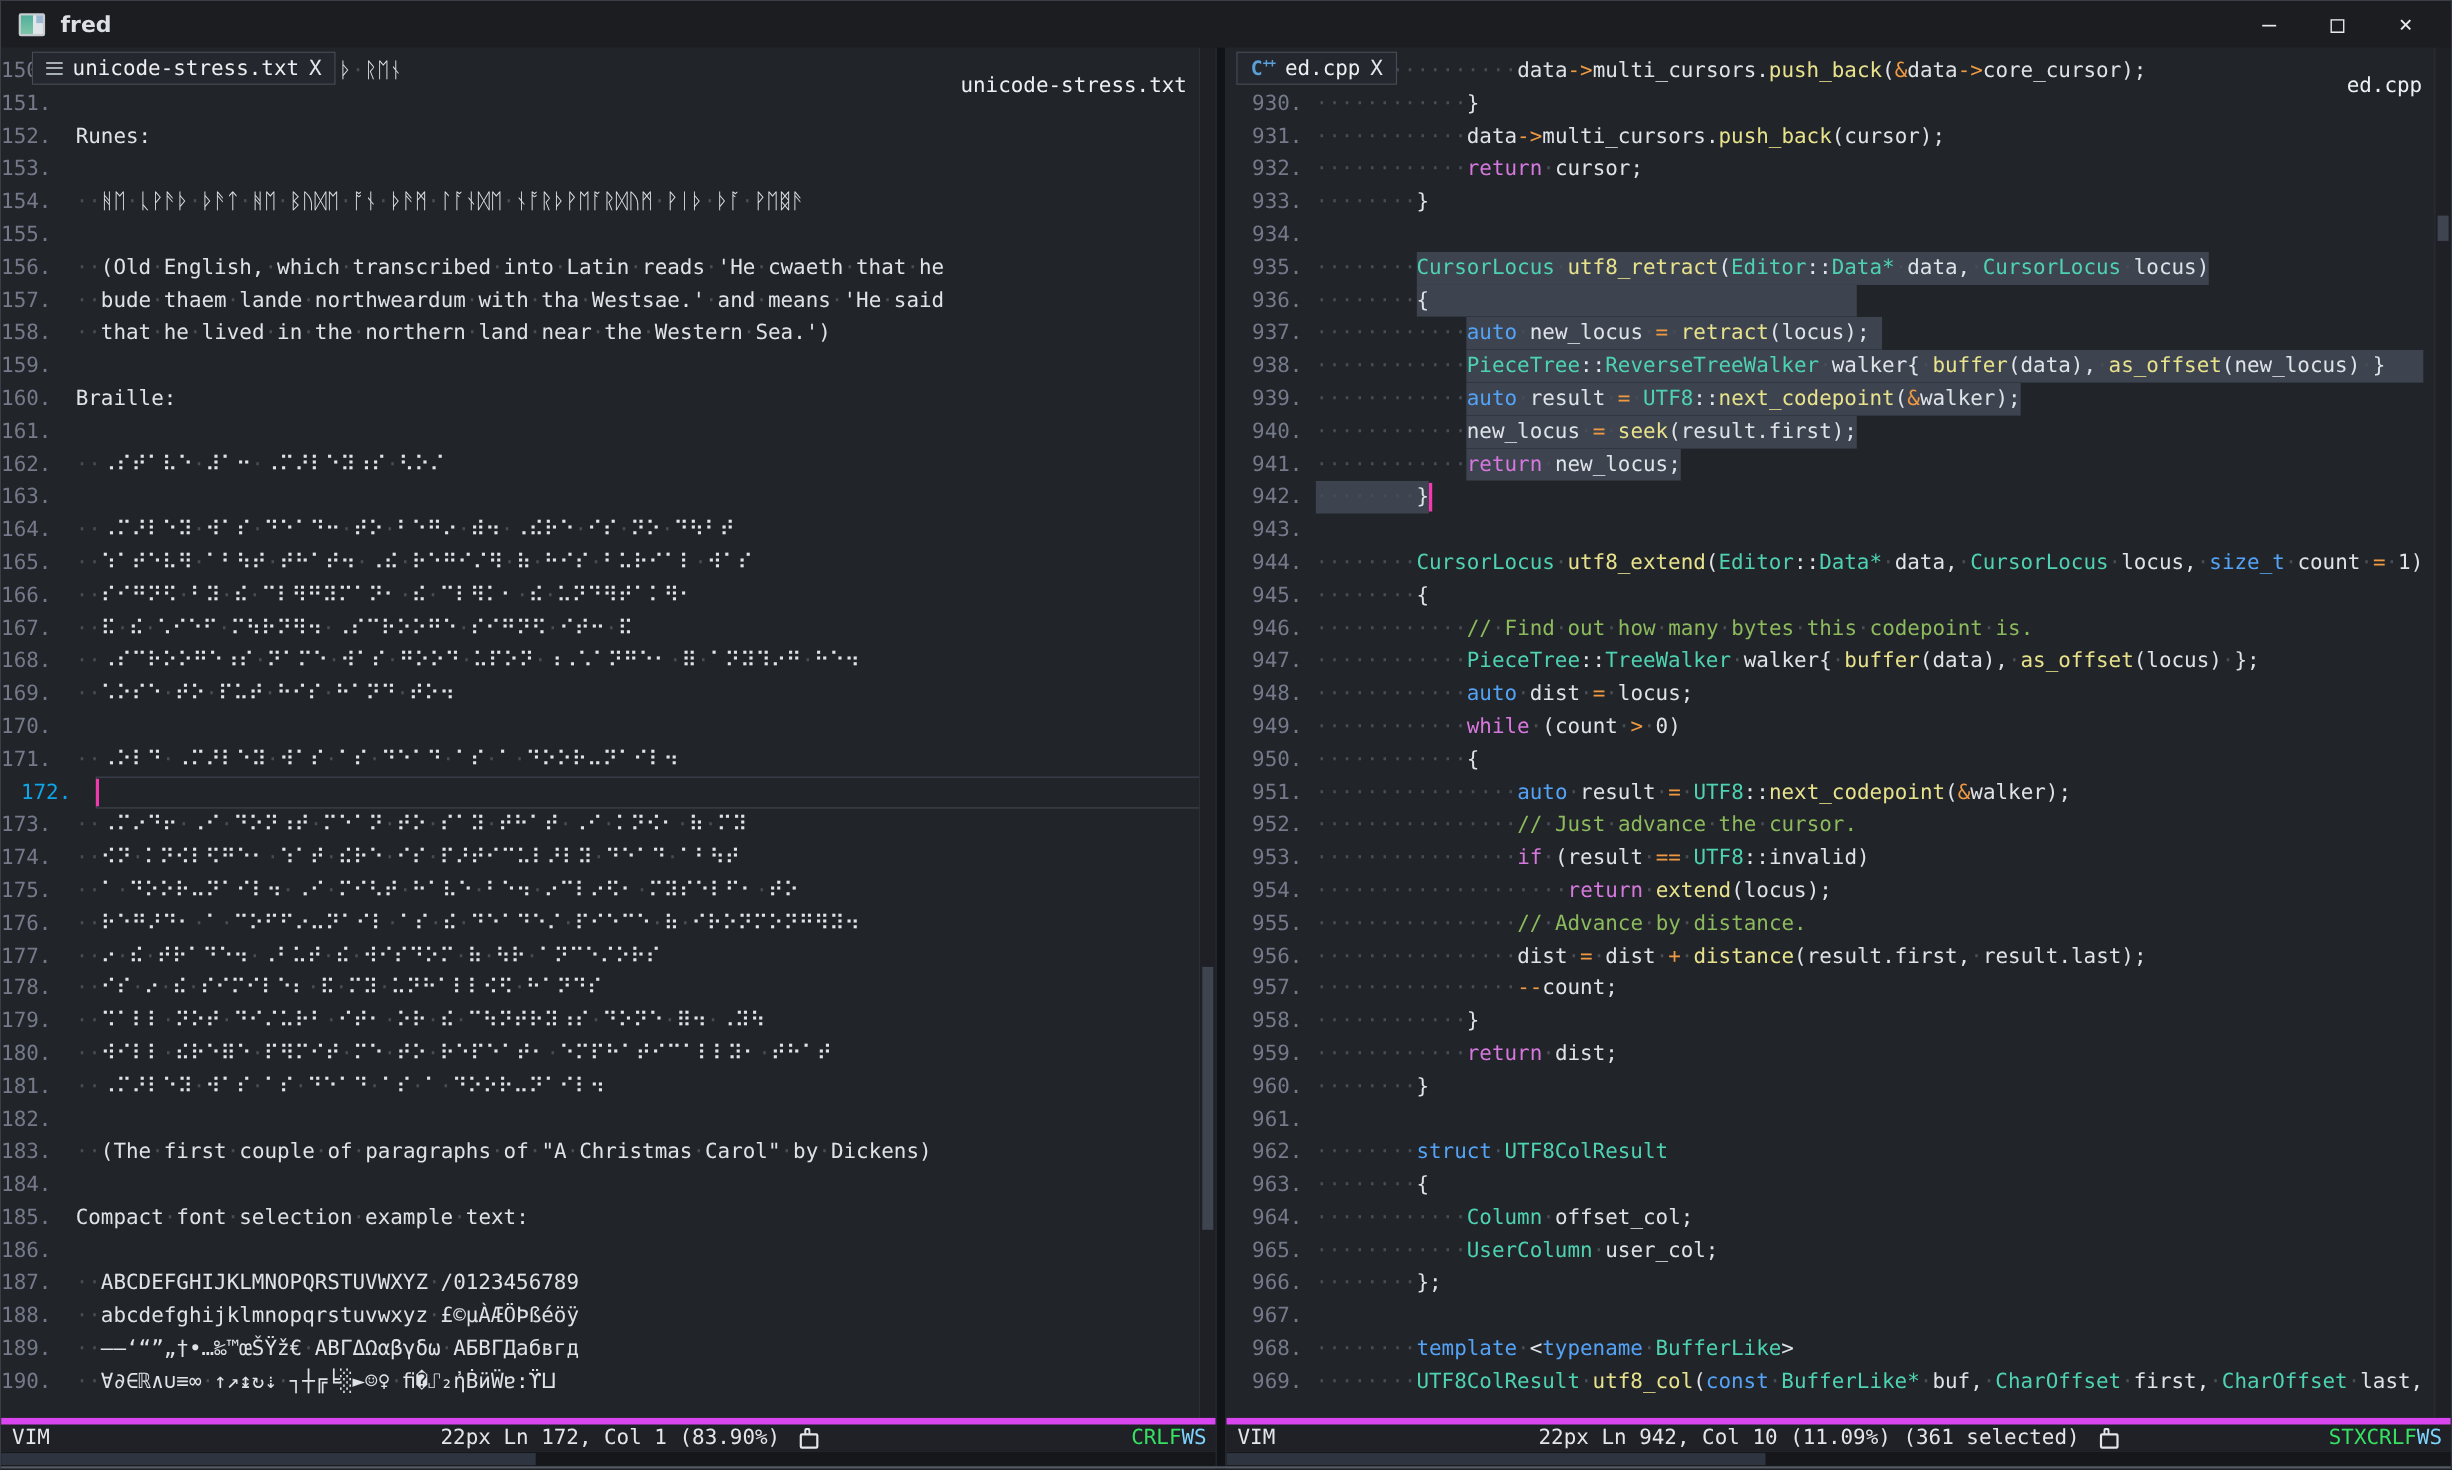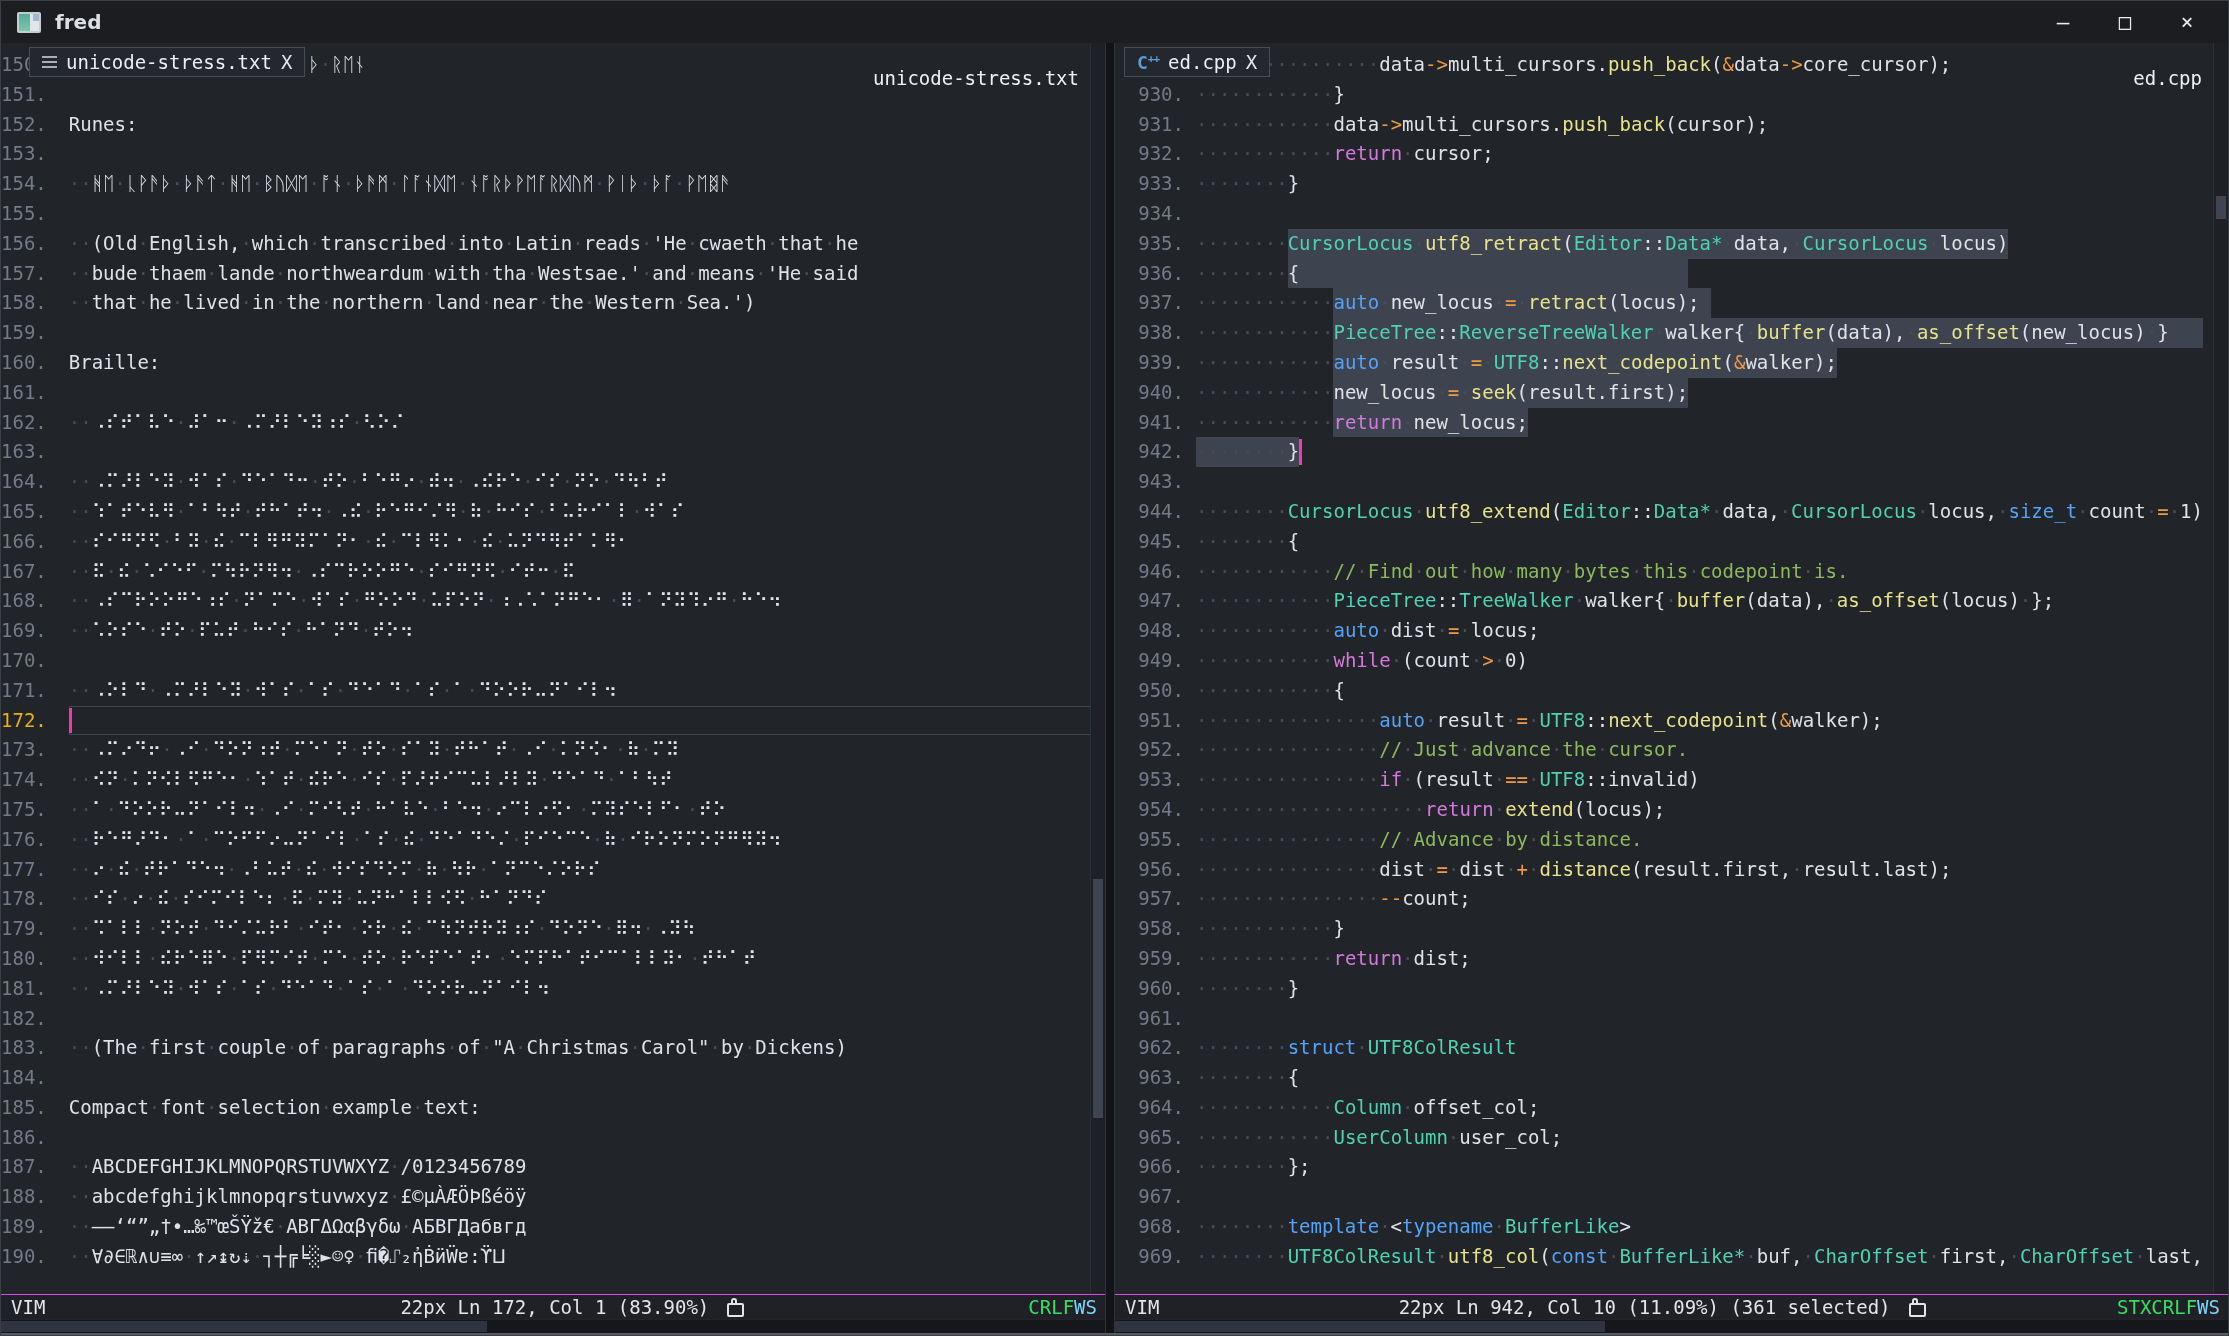--- a/index.html
+++ b/index.html
@@ -38,34 +38,34 @@
   
   .overlay-name{position:absolute;top:24px;right:26px;z-index:5;color:#eef0f4;font-size:19px;}
   
   .lines{position:absolute;left:0;top:21px;right:14px;z-index:1;}
   .row{display:flex;height:29.8px;line-height:29.8px;font-size:19px;}
   .row:first-child{margin-top:-14px;}
   .gut{flex:0 0 67px;box-sizing:border-box;text-align:right;padding-right:22px;color:#757a8a;}
   .pane-1 .gut{flex-basis:81px;padding-right:12px;}
   .code{position:relative;flex:1;white-space:pre;color:#dfe2e7;overflow:hidden;}
   .row.cur .code{outline:1px solid #414752;outline-offset:-1px;}
-  .row.cur .gut{color:#eab308;}
+  .row.cur .gut{color:#0ea5e9;padding-left:18px;}
   .tok{position:relative;z-index:1;}
   .ws{color:#474c55;}
   .tok.t{color:#4ed2b2}.tok.f{color:#e7e28b}.tok.k{color:#d678dd}
   .tok.b{color:#54a3f6}.tok.o{color:#ef9a43}.tok.c{color:#8cba5c}.tok.p{color:#dfe2e7}
   .sel{position:absolute;top:0;bottom:0;background:#3d4450;z-index:0;}
   .caret{position:absolute;top:2px;bottom:2px;width:3px;background:#f23ab0;z-index:3;}
   
   .vscroll{position:absolute;top:0;bottom:0;right:0;width:14px;background:#1e2025;
     border-left:1px solid #2b2f36;z-index:4;}
   .vthumb{position:absolute;left:2px;right:2px;background:#3e4551;}
   
   .statusbar{position:absolute;left:0;right:0;bottom:16px;height:24px;background:#1f2126;
-    border-top:1px solid #d946ef;display:flex;align-items:center;font-size:19px;color:#e2e5ea;z-index:7;}
+    border-top:6px solid #d946ef;display:flex;align-items:center;font-size:19px;color:#e2e5ea;z-index:7;}
   .mode{margin-left:10px;}
   .sp1{flex:1.25;} .sp2{flex:1;}
   .lock{position:relative;width:13px;height:10px;border:2px solid #e2e5ea;border-radius:2px;
     margin-left:18px;margin-top:5px;box-sizing:content-box;}
   .lock::before{content:"";position:absolute;top:-7px;left:1.5px;width:6px;height:6px;
     border:2px solid #e2e5ea;border-bottom:none;border-radius:5px 5px 0 0;box-sizing:border-box;}
   .badges{display:flex;margin-right:8px;}
   .badge.green{color:#35e062;} .badge.plain{color:#7dd3fc;}
   
   .hscroll{position:absolute;left:0;right:0;bottom:2px;height:13px;background:#16171b;z-index:7;}

